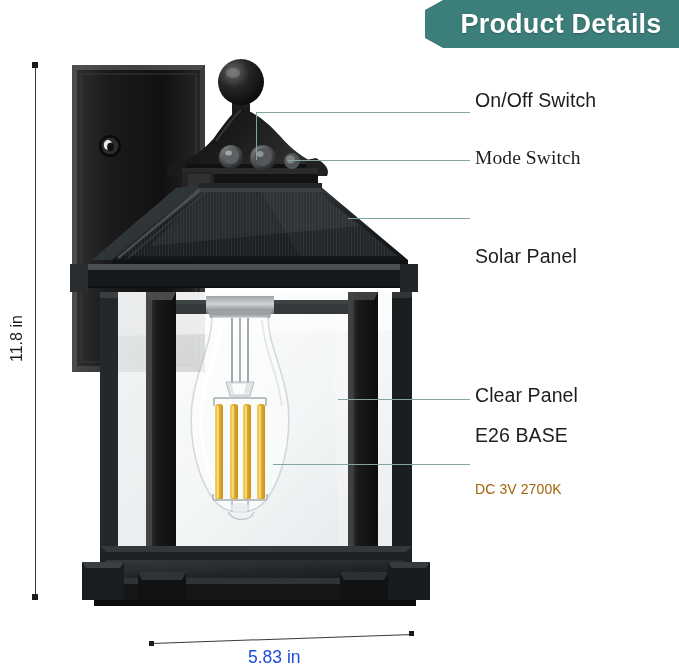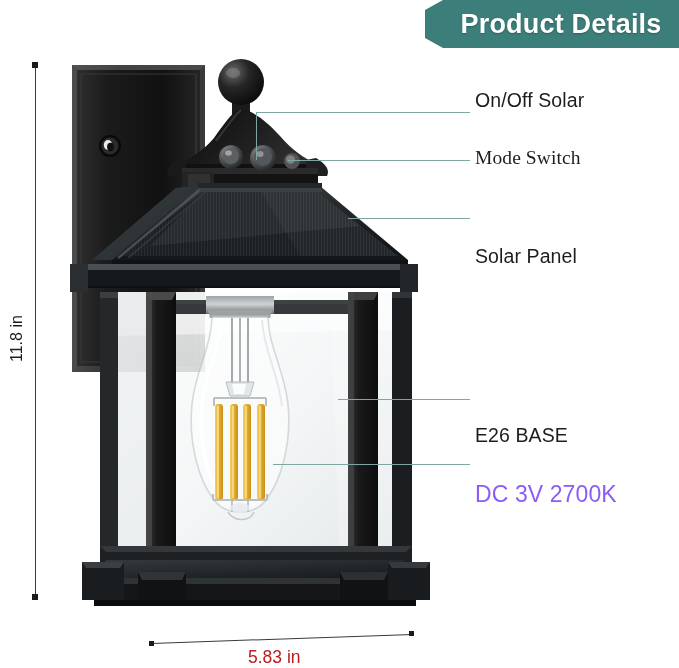--- a/index.html
+++ b/index.html
@@ -20,32 +20,32 @@
     display:flex;align-items:center;justify-content:center;
   }
   .banner-text{
     color:#ffffff;font-size:27px;font-weight:bold;letter-spacing:.2px;
     margin-left:12px;text-shadow:0 1px 2px rgba(0,0,0,.25);
     font-family:"Liberation Sans",sans-serif;white-space:nowrap;
   }
 
   
   .callout{position:absolute;white-space:nowrap;font-size:19.5px;color:#1d1d1d;letter-spacing:.1px;}
-  .callout.sub{color:#8b5cf6;font-size:23px;}
+  .callout.sub{color:#a16207;font-size:14px;}
   .leader{position:absolute;height:1px;background:#7fa6a3;}
   .leader-v{position:absolute;width:1px;background:#7fa6a3;}
 
   
   .dimline-v{position:absolute;width:1px;background:#3a3a3a;}
   .dim-cap{position:absolute;width:6px;height:6px;background:#1a1a1a;}
   .dim-label-v{
     position:absolute;font-size:16px;color:#1d1d1d;
     transform:rotate(-90deg);transform-origin:left top;white-space:nowrap;
   }
-  .dim-label-h{position:absolute;font-size:17.5px;color:#b91c1c;white-space:nowrap;text-align:right;}
+  .dim-label-h{position:absolute;font-size:17.5px;color:#1d4ed8;white-space:nowrap;text-align:right;}
   .dimline-h{position:absolute;height:1px;background:#3a3a3a;transform-origin:left center;}
 
   
   .lamp{position:absolute;left:0;top:0;width:460px;height:640px;}
 </style>
 </head>
 <body>
 
 <div id="stage">
 
@@ -325,26 +325,27 @@
   <div class="leader" style="left:460px;top:112px;width:10px;"></div>
   <div class="leader" style="left:460px;top:160px;width:10px;"></div>
   <div class="leader" style="left:460px;top:218px;width:10px;"></div>
   <div class="leader" style="left:460px;top:399px;width:10px;"></div>
   <div class="leader" style="left:460px;top:464px;width:10px;"></div>
 
   <div class="banner">
     <span class="banner-text">Product Details</span>
   </div>
 
-  <div class="callout" style="left:475px;top:89px;">On/Off Solar</div>
+  <div class="callout" style="left:475px;top:89px;">On/Off Switch</div>
 
   <div class="callout" style="left:475px;top:147px;font-family:Liberation Serif, serif;">Mode Switch</div>
 
   <div class="callout" style="left:475px;top:205px;margin-top:40px;">Solar Panel</div>
 
+  <div class="callout" style="left:475px;top:384px;">Clear Panel</div>
 
   <div class="callout" style="left:475px;top:424px;">E26 BASE</div>
 
   <div class="callout sub" style="left:475px;top:481px;">DC 3V 2700K</div>
 
 
   <div class="dimline-v" style="left:35px;top:65px;height:533px;"></div>
   <div class="dim-cap" style="left:32px;top:62px;"></div>
   <div class="dim-cap" style="left:32px;top:594px;"></div>
   <div class="dim-label-v" style="left:8px;top:362px;">11.8 in</div>

